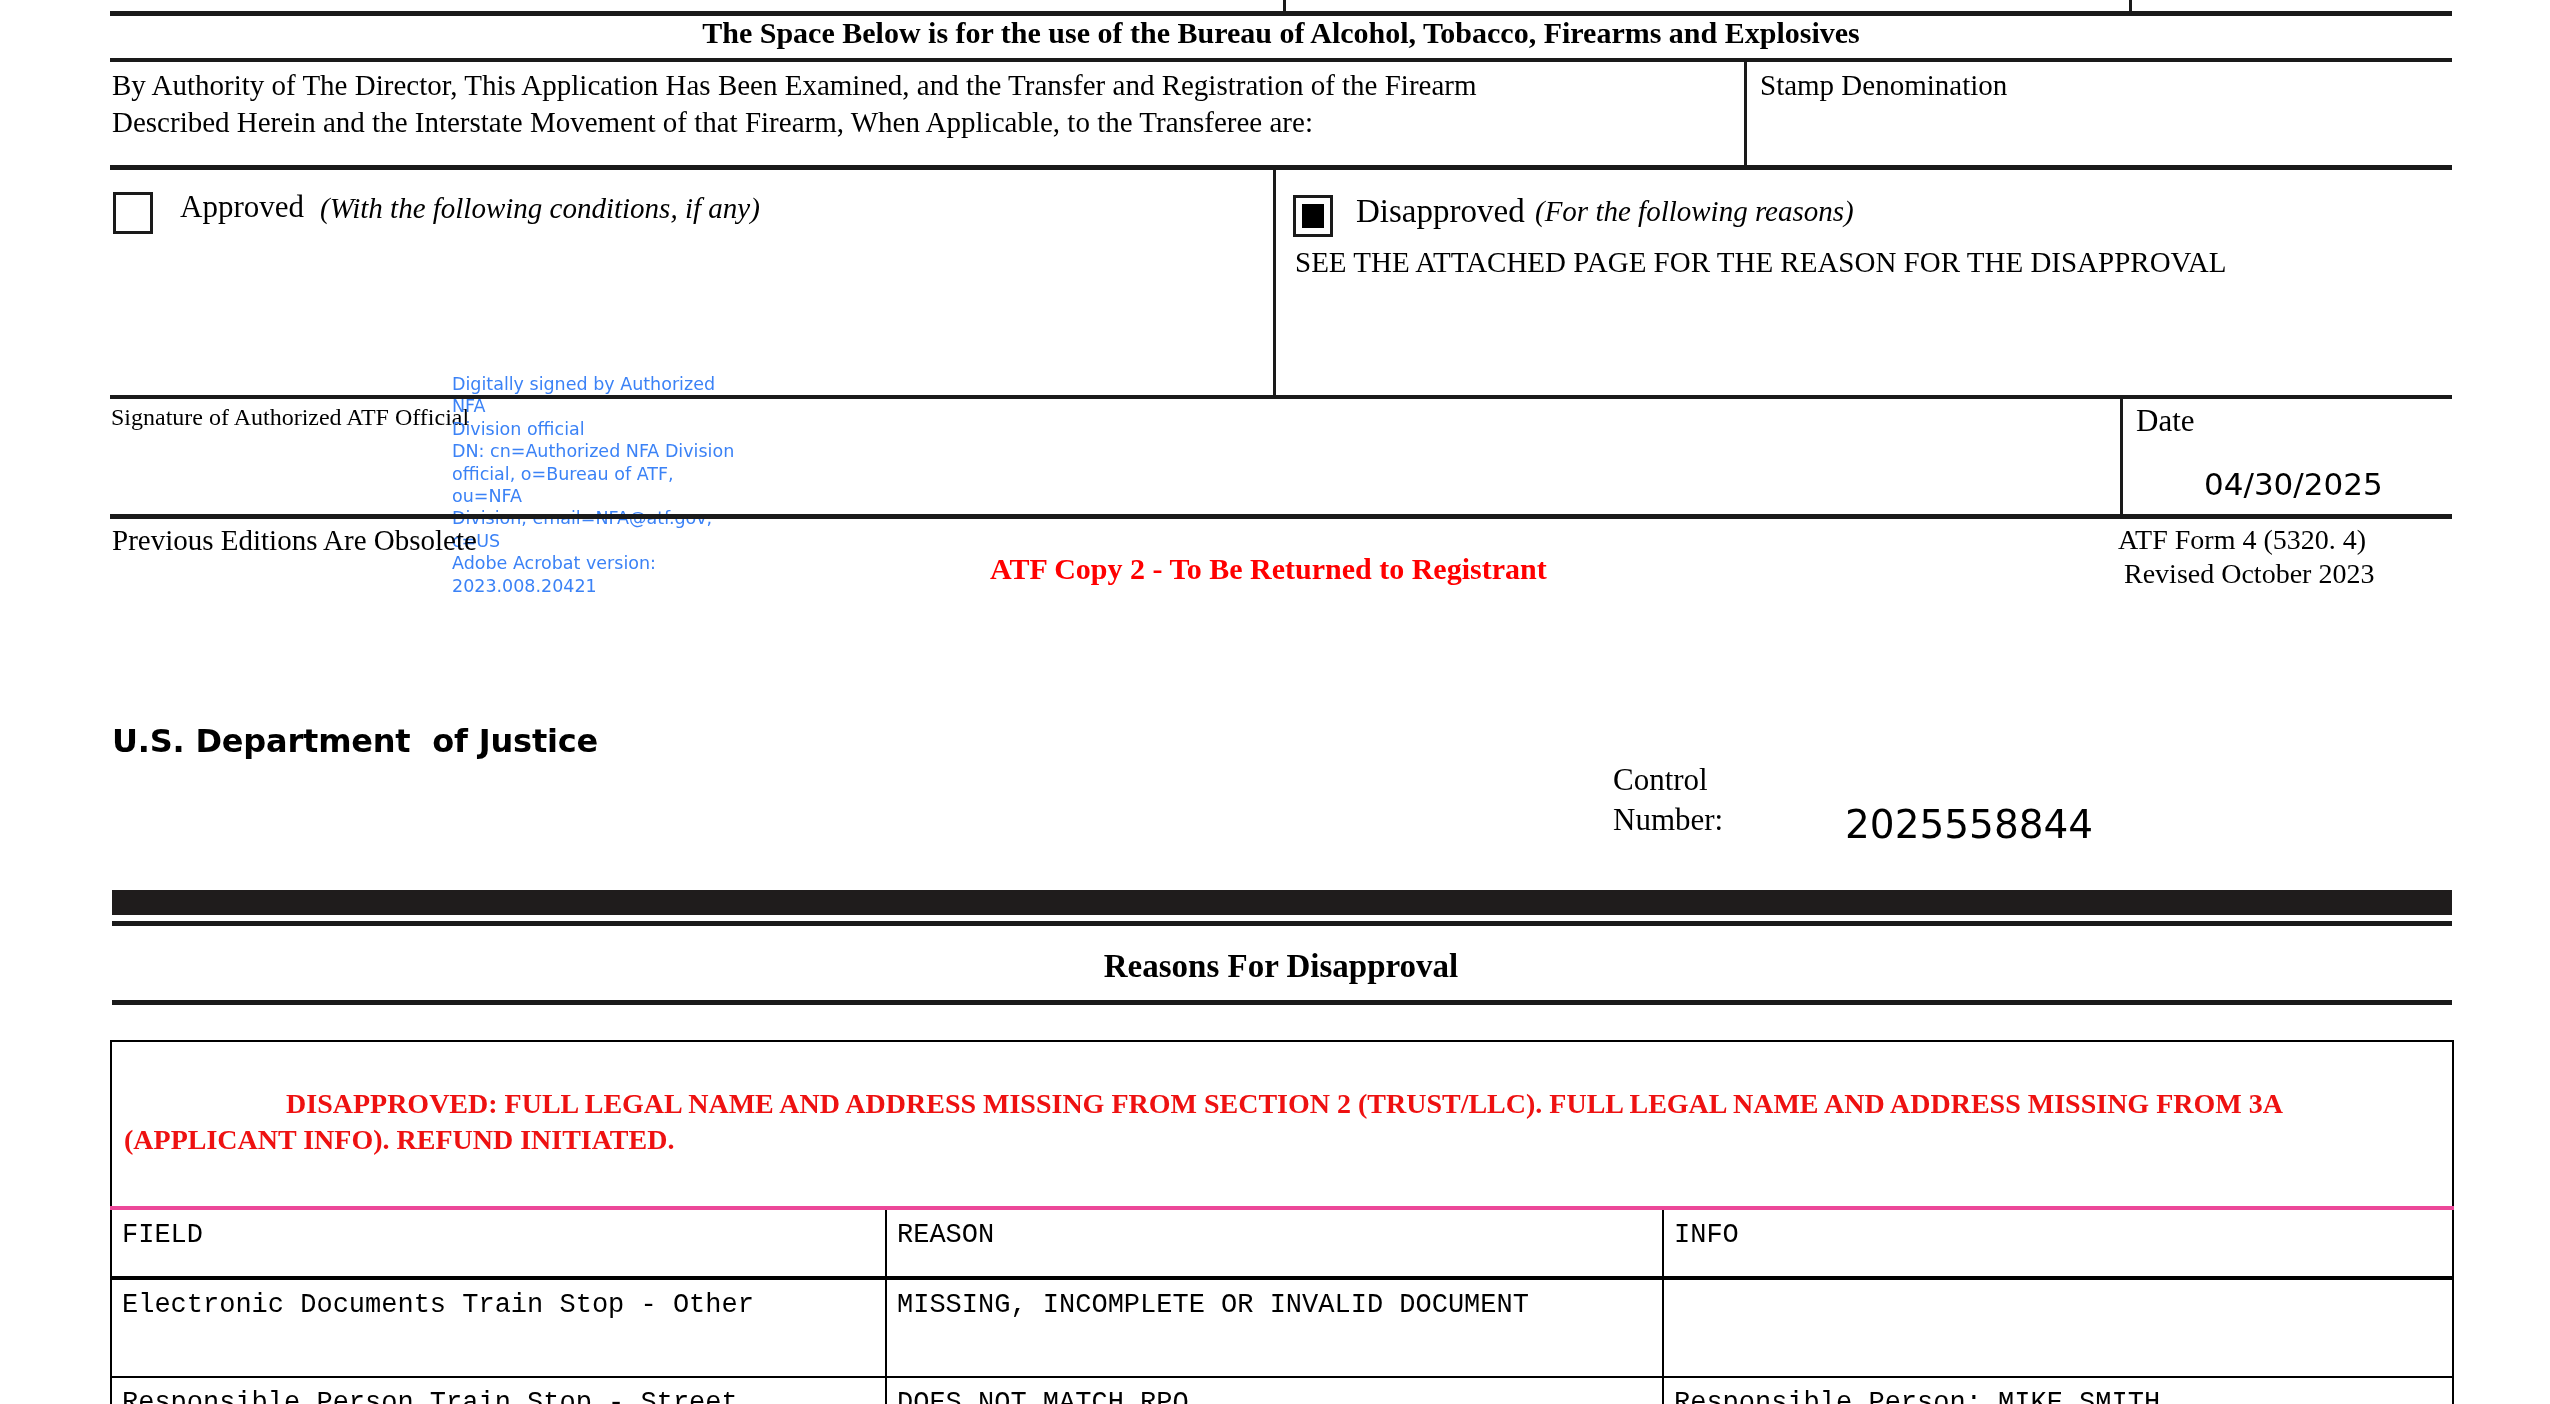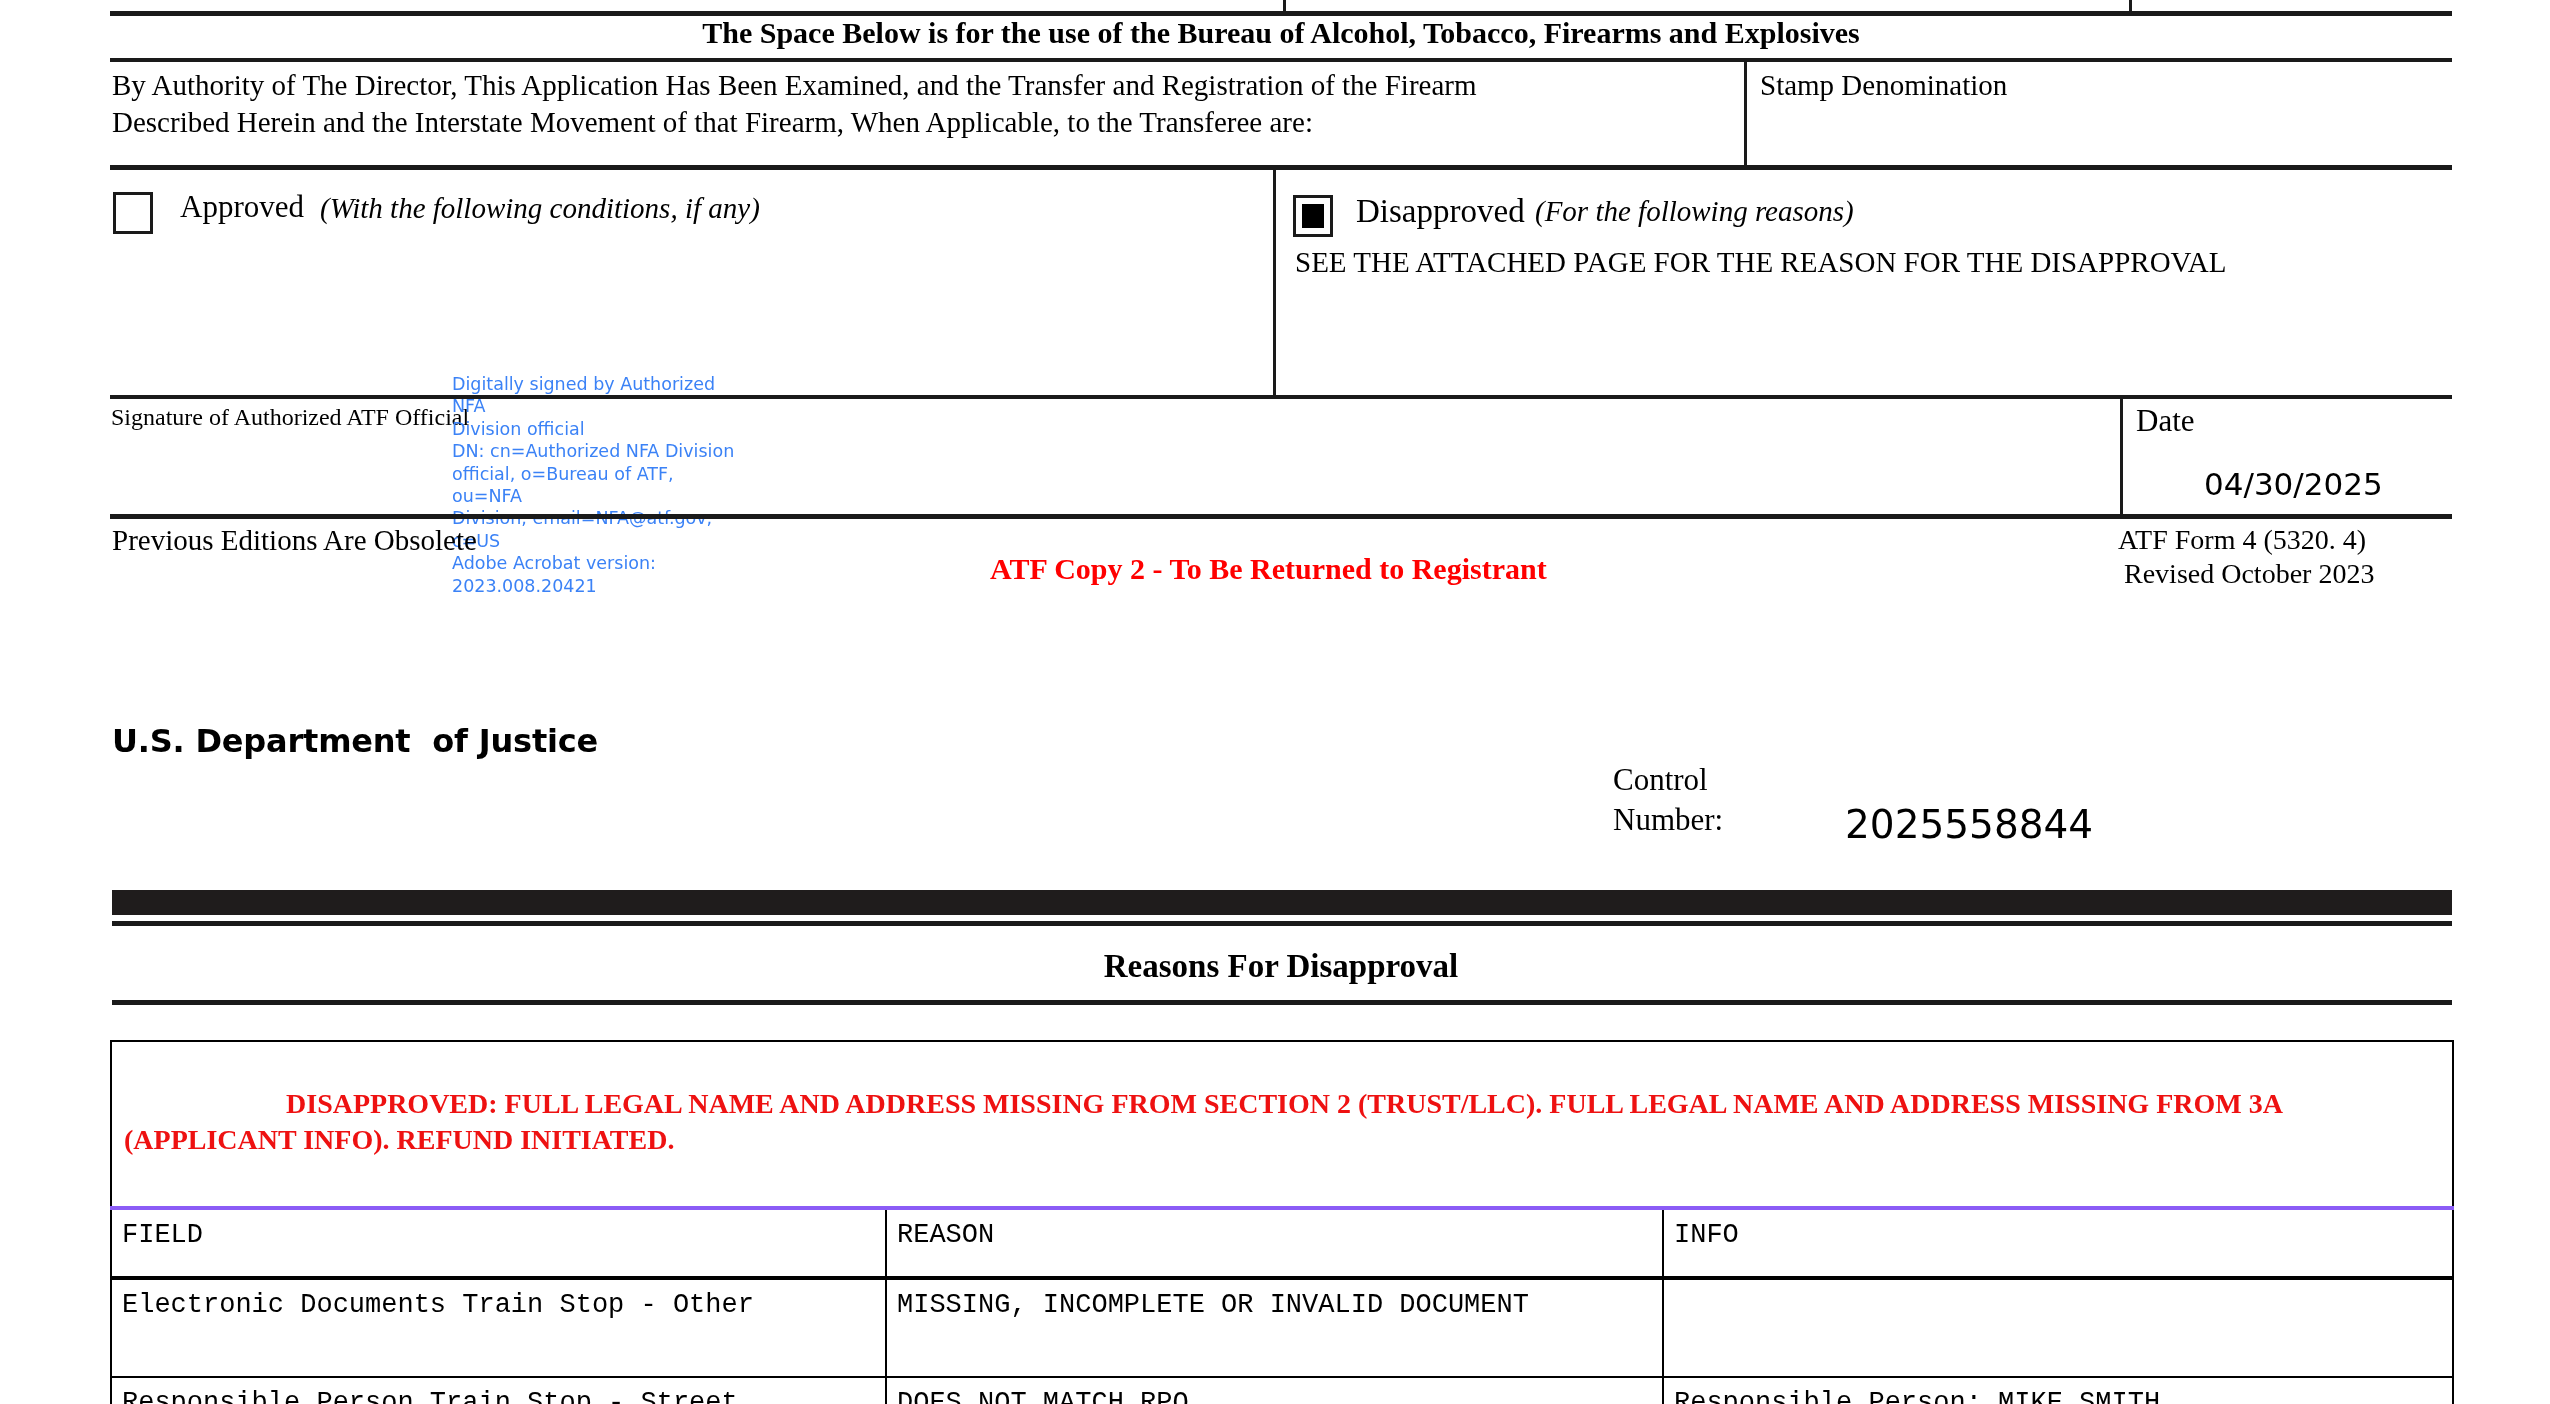--- a/index.html
+++ b/index.html
@@ -130,21 +130,21 @@
     border: 2px solid #000;
     vertical-align: top;
     padding: 8px 10px 10px 10px;
     font-family: "Liberation Mono", "DejaVu Sans Mono", monospace;
     font-size: 27px;
     line-height: 1.28;
     white-space: pre-wrap;
     word-break: break-word;
   }
   td.banner {
-    border-bottom: 4px solid #8b5cf6;
+    border-bottom: 4px solid #ec4899;
     padding: 10px 8px 12px 12px;
   }
   td.hdr {
     border-bottom: 4px solid #000;
     height: 48px;
   }
   tr.last td { border-bottom: 4px solid #000; }
   .col-field  { width: 775px; }
   .col-reason { width: 777px; }
   .col-info   { width: 790px; }

